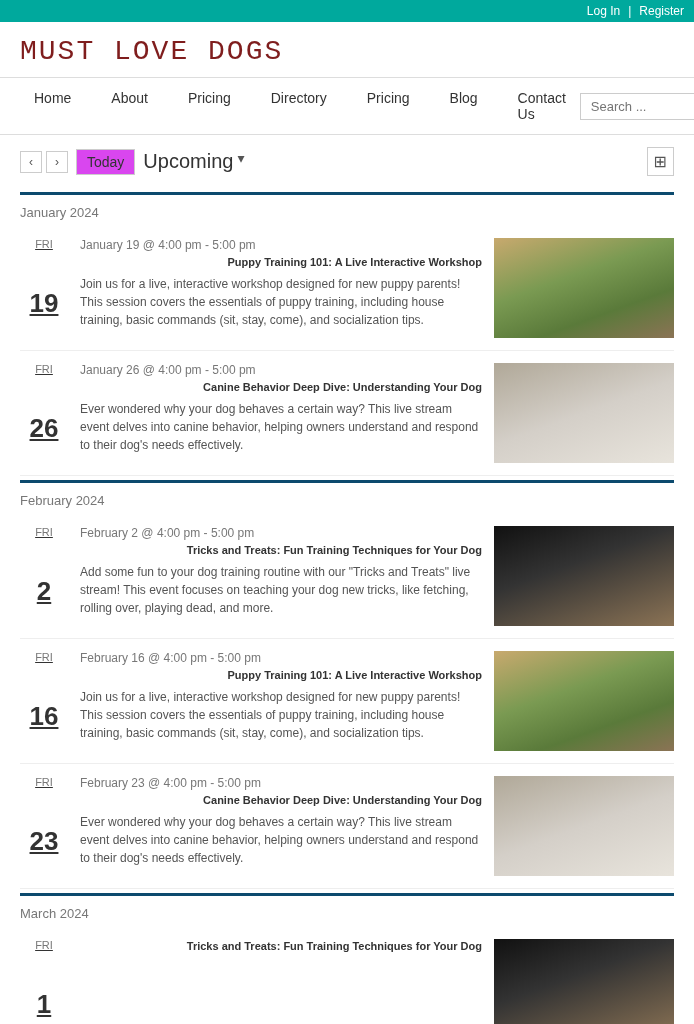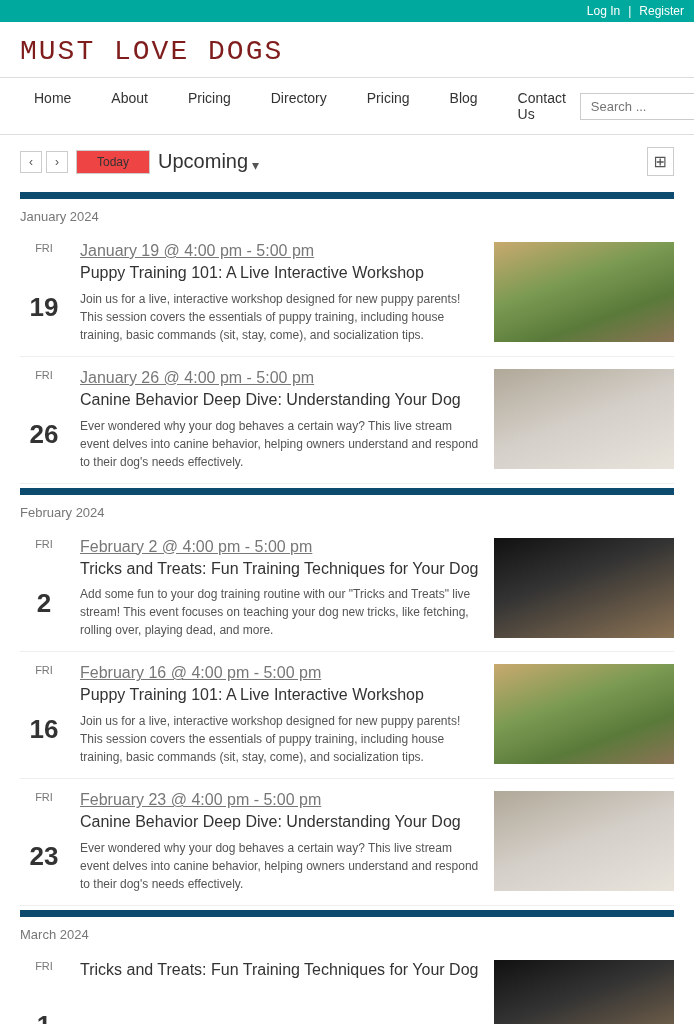--- a/index.html
+++ b/index.html
@@ -18,37 +18,37 @@
     .nav-bar { display: flex; align-items: center; border-top: 1px solid #ddd; border-bottom: 1px solid #ddd; padding: 0 20px; }
     .nav-links { display: flex; gap: 12px; flex: 1; }
     .nav-links a { padding: 12px 14px; text-decoration: none; color: #333; font-size: 14px; }
     .nav-search { margin-left: auto; }
     .nav-search input { border: 1px solid #ccc; padding: 5px 10px; font-size: 13px; width: 140px; color: #999; }
 
     
     .events-controls { display: flex; align-items: center; padding: 12px 20px; gap: 8px; }
     .nav-arrows { display: flex; gap: 4px; }
     .nav-arrow { border: 1px solid #ccc; background: #fff; padding: 3px 8px; cursor: pointer; font-size: 12px; color: #555; }
-    .today-btn { border: 1px solid #ccc; background: #ef4444; padding: 4px 20px; cursor: pointer; font-size: 12px; color: #333; }
-    .view-title { font-size: 20px; font-weight: normal; color: #333; display: flex; align-items: flex-end; gap: 4px; }
+    .today-btn { border: 1px solid #ccc; background: #d946ef; padding: 4px 10px; cursor: pointer; font-size: 14px; color: #333; }
+    .view-title { font-size: 20px; font-weight: normal; color: #333; display: flex; align-items: flex-start; gap: 4px; }
     .view-title .chevron { font-size: 14px; color: #555; }
     .grid-icon { margin-left: auto; border: 1px solid #ccc; padding: 4px 6px; cursor: pointer; font-size: 16px; color: #555; }
 
     
     .month-section { padding: 0 20px; }
-    .month-label { font-size: 13px; color: #777; padding: 10px 0 6px; border-top: 7px solid #0c4a6e; margin-top: 4px; }
+    .month-label { font-size: 13px; color: #777; padding: 10px 0 6px; border-top: 3px solid #0c4a6e; margin-top: 4px; }
 
     
     .event-row { display: flex; align-items: flex-start; padding: 12px 0; border-bottom: 1px solid #eee; gap: 12px; }
-    .event-date { width: 48px; text-align: center; flex-shrink: 0; }
+    .event-date { width: 48px; text-align: center; flex-shrink: 0; text-decoration: underline; }
     .event-date .day-label { font-size: 11px; color: #777; text-transform: uppercase; }
     .event-date .day-num { font-size: 26px; font-weight: bold; color: #333; line-height: 1; margin-top: 40px; }
     .event-info { flex: 1; }
-    .event-time { font-size: 16px; color: #777; margin-bottom: 3px; text-decoration: underline; }
-    .event-title { font-size: 16px; font-weight: normal; color: #333; margin-bottom: 6px; line-height: 1.3; }
+    .event-time { font-size: 12px; color: #777; margin-bottom: 3px; }
+    .event-title { font-size: 11px; font-weight: bold; color: #333; margin-bottom: 6px; line-height: 1.3; text-align: right; }
     .event-title a { color: #333; text-decoration: none; }
     .event-desc { font-size: 12px; color: #555; line-height: 1.5; }
     .event-img { width: 180px; flex-shrink: 0; }
     .event-img .img-placeholder { width: 180px; height: 100px; object-fit: cover; display: flex; align-items: center; justify-content: center; font-size: 11px; color: #fff; }
 
     
     .dog-golden { background: linear-gradient(135deg, #8B7355 0%, #6B8E4E 40%, #8B7355 100%); position: relative; overflow: hidden; }
     .dog-pug { background: linear-gradient(135deg, #8B8682 0%, #C9C3B8 50%, #E8E0D0 100%); }
     .dog-labrador { background: linear-gradient(135deg, #1a1a1a 0%, #2d2d2d 50%, #8B7355 100%); }
   </style>

